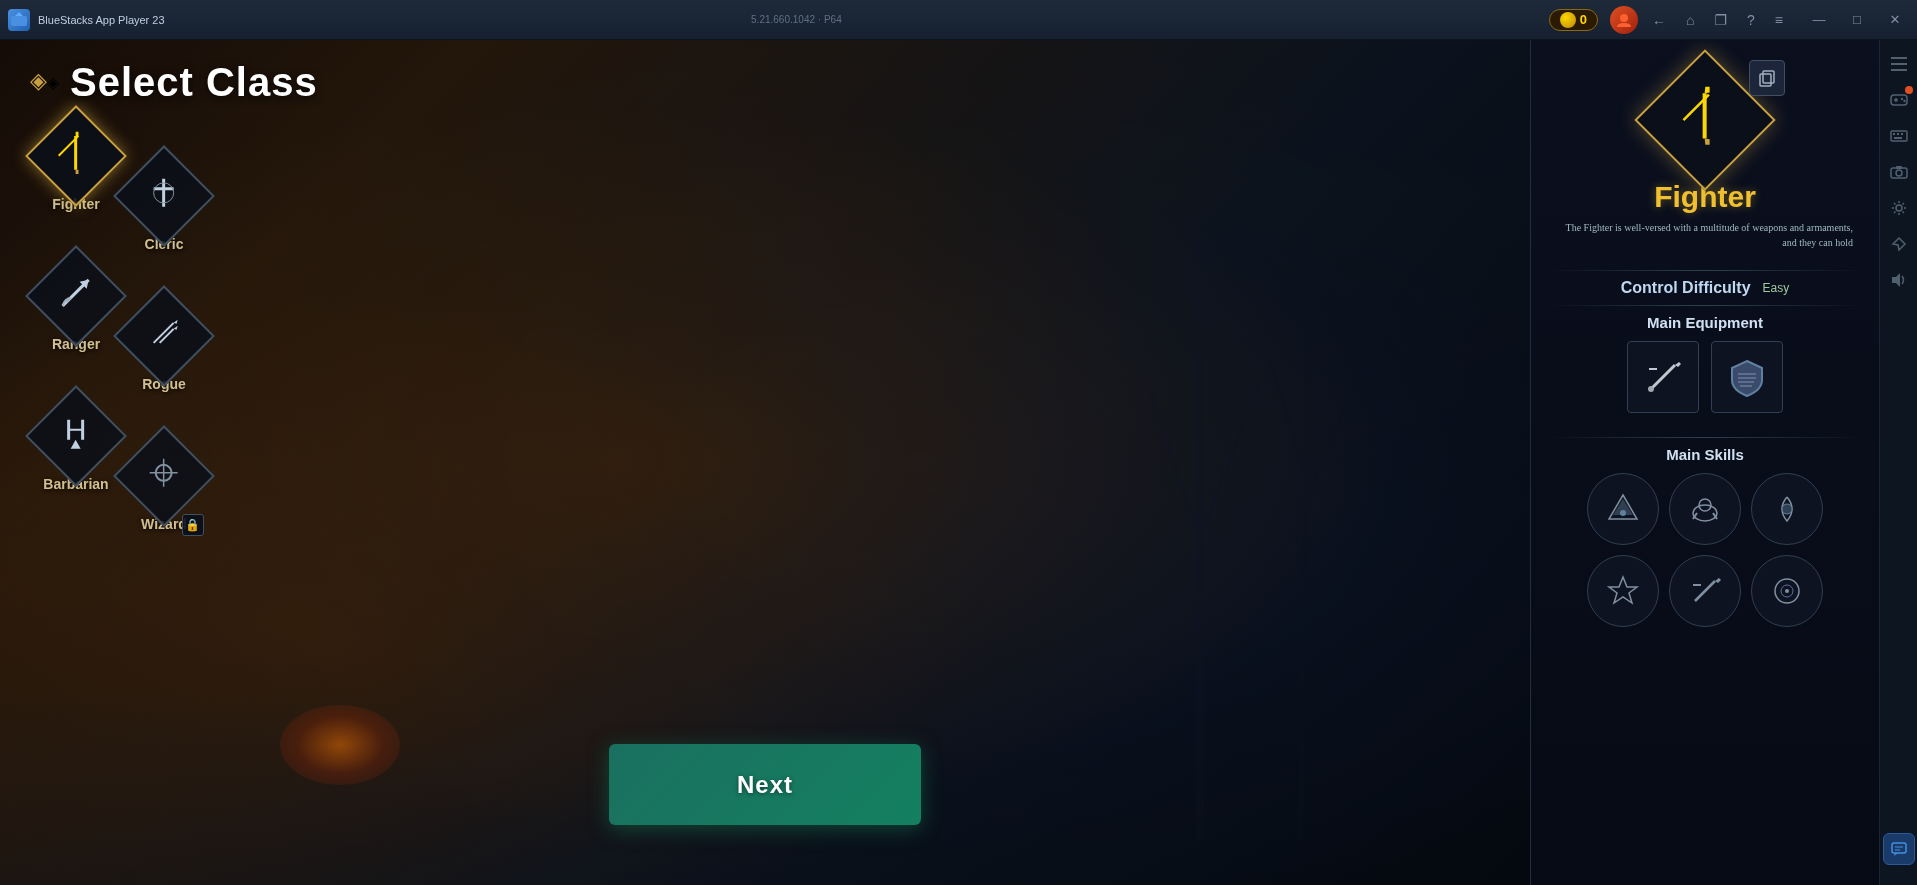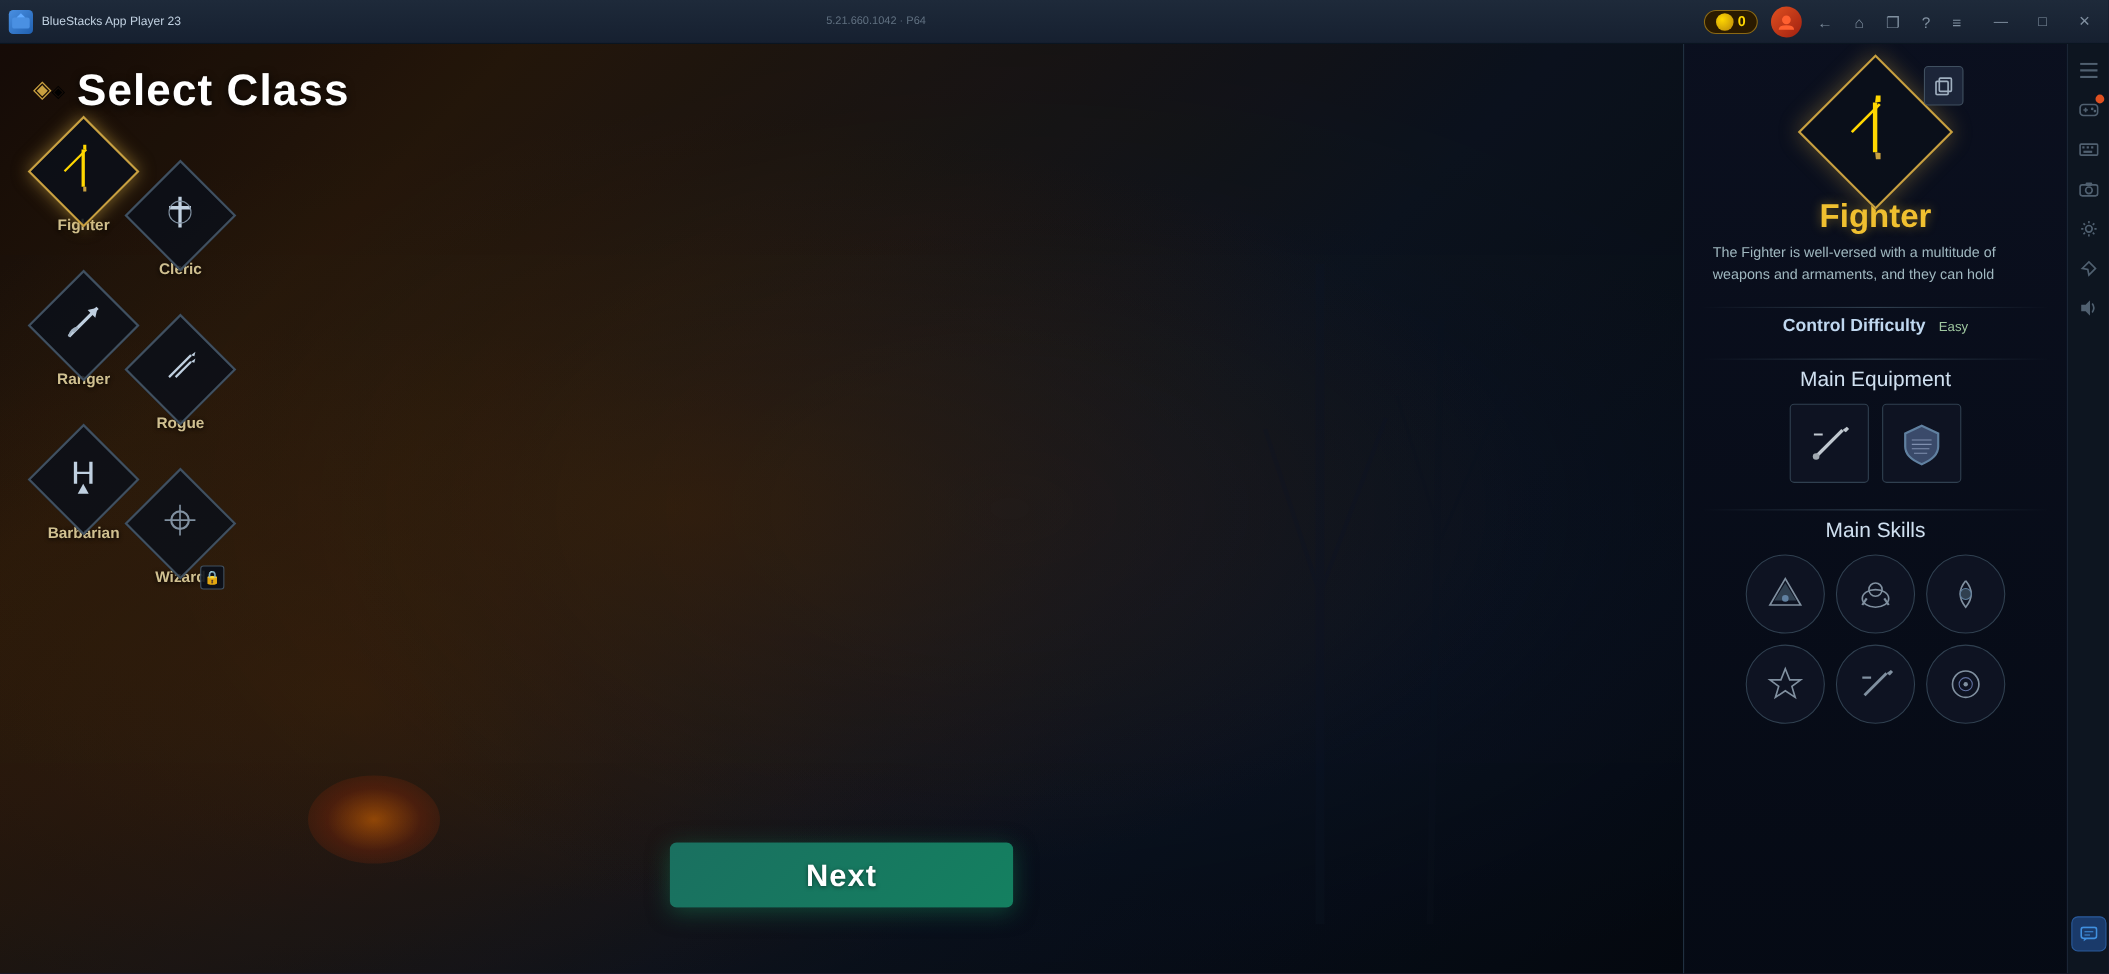--- a/index.html
+++ b/index.html
@@ -224,26 +224,26 @@
     }
     .col-left { margin-right: 0; }
     .col-right { margin-top: 40px; }
 
     
     #next-btn {
       position: absolute;
       bottom: 60px;
       left: 50%;
       transform: translateX(-50%);
-      width: 312px; height: 59px;
+      width: 312px; height: 81px;
       background: linear-gradient(135deg, #1a7060, #148060);
       border: none;
       border-radius: 6px;
       color: #ffffff;
-      font-size: 28px;
+      font-size: 24px;
       font-weight: bold;
       cursor: pointer;
       letter-spacing: 1px;
       box-shadow: 0 4px 20px rgba(20,120,80,0.5);
       z-index: 10;
       text-shadow: 0 1px 4px rgba(0,0,0,0.5);
     }
 
     
     #right-panel {
@@ -341,46 +341,46 @@
     }
     .fighter-name {
       font-size: 30px;
       font-weight: bold;
       color: #f0c030;
       text-align: center;
       margin-bottom: 6px;
       text-shadow: 0 0 10px rgba(240,192,48,0.4);
     }
     .fighter-desc {
-      font-size: 13px;
+      font-size: 10px;
       color: #a0b8c0;
-      text-align: left;
+      text-align: right;
       line-height: 1.5;
       padding: 0 10px;
       margin-bottom: 12px;
+      font-family: Liberation Serif, serif;
     }
     .divider {
       width: 100%;
       height: 1px;
       background: linear-gradient(to right, transparent, #304050, transparent);
       margin: 8px 0;
     }
     .section-label {
-      font-size: 19px;
-      font-weight: normal;
+      font-size: 15px;
+      font-weight: bold;
       color: #d0e0f0;
       margin-bottom: 10px;
       text-align: left;
     }
     .control-difficulty-row {
       display: flex;
       align-items: center;
       justify-content: center;
       gap: 12px;
-      margin-bottom: 12px;
     }
     .control-label {
       font-size: 16px;
       color: #c0d8f0;
       font-weight: 600;
     }
     .difficulty-value {
       font-size: 12px;
       color: #a0c8a0;
     }

